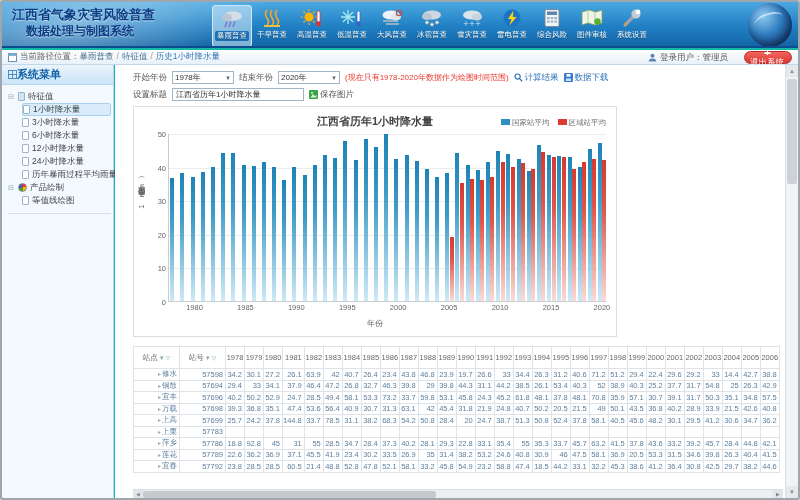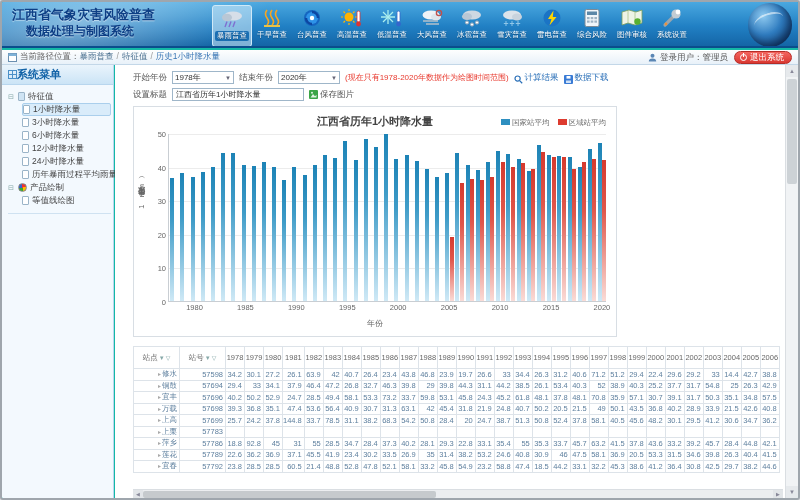--- a/index.html
+++ b/index.html
@@ -28,21 +28,21 @@
 
   
   .crumbbar { position:absolute; left:0; top:48px; width:100%; height:15px;
     background:linear-gradient(180deg,#fdfefe,#e8f1f9); border-bottom:1px solid #c3d7e8; display:flex; align-items:center; font-size:8.5px; color:#666; }
   .crumbbar .cicon { margin:0 3px 0 6px; }
   .crumb-sep { color:#999; margin:0 3px; }
   .crumb-item { color:#4a708f; cursor:pointer; }
   .crumb-item.last { color:#3b77b5; }
   .user-zone { position:absolute; right:70px; top:0; height:15px; display:flex; align-items:center; font-size:8.5px; color:#555; }
   .logout-btn { position:absolute; right:6px; top:1px; height:13px; padding:0 7px 0 5px; display:flex; align-items:center; gap:3px;
-    background:linear-gradient(180deg,#f4655f,#d93832); border:1px solid #b52c27; border-radius:7px; color:#fff; font-size:8.5px; cursor:pointer; }
+    background:linear-gradient(180deg,#f4655f,#d93832); border:1px solid #b52c27; border-radius:7px; color:#fff; font-size:8.5px; cursor:pointer;flex-direction:column; }
   .pwr { width:7px; height:7px; border:1.2px solid #fff; border-radius:50%; position:relative; }
   .pwr::after { content:""; position:absolute; left:2px; top:-2px; width:1.2px; height:4px; background:#fff; }
 
   
   .sidebar { position:absolute; left:0; top:63px; bottom:0; width:112px; background:#f3f9fe; border-right:1px solid #b8d6ee; }
   .sb-title { height:20px; background:linear-gradient(180deg,#eaf4fc,#cbe4f6); border-bottom:1px solid #b8d6ee;
     display:flex; align-items:center; padding-left:6px; color:#1464a8; font-weight:bold; font-size:11px; }
   .sb-title .grid-ic { width:9px; height:9px; border:1px solid #4a90c8; background:
     linear-gradient(#4a90c8,#4a90c8) 50% 0/1px 100% no-repeat, linear-gradient(#4a90c8,#4a90c8) 0 50%/100% 1px no-repeat; }
   .tree { padding:5px 2px 0 6px; font-size:8.5px; color:#444; }
@@ -56,21 +56,21 @@
   .sb-sep { margin-top:6px; border-top:1px solid #cfe2f1; }
 
   
   .main { position:absolute; left:113px; top:63px; right:13px; bottom:0; background:#fff; overflow:hidden; }
   .formrow { position:absolute; left:18px; display:flex; align-items:center; gap:5px; font-size:8.5px; color:#555; white-space:nowrap; }
   .row1 { top:6px; } .row2 { top:23px; }
   .selbox { width:62px; height:13px; border:1px solid #9fb6c9; background:#fff; display:flex; align-items:center; justify-content:space-between; padding:0 2px; font-size:8px; color:#333; cursor:pointer; }
   .selbox .ar { font-size:6px; color:#667; }
   .titleinput { width:132px; height:13px; border:1px solid #9fb6c9; font-size:8px; color:#333; padding:0 3px; font-family:"Liberation Sans",sans-serif; }
   .rednote { color:#e8392e; font-size:8px; }
-  .linkbtn { display:flex; align-items:flex-end; gap:2px; color:#2b70b8; cursor:pointer; font-size:8.5px; }
+  .linkbtn { display:flex; align-items:center; gap:2px; color:#2b70b8; cursor:pointer; font-size:8.5px; }
   .graybtn { display:flex; align-items:center; gap:2px; color:#555; cursor:pointer; font-size:8.5px; }
 
   
   .chartpanel { position:absolute; left:18px; top:41px; width:484px; height:231px; border:1px solid #d8dee4; background:#fff; }
   .chart-title { position:absolute; top:7px; width:100%; text-align:center; font-size:11px; font-weight:bold; color:#444; }
   .legend { position:absolute; right:10px; top:11px; display:flex; gap:8px; font-size:7.5px; color:#666; align-items:center; }
   .legend .sw { display:inline-block; width:9px; height:6px; margin-right:2px; }
   .plot { position:absolute; left:34px; top:27px; width:438px; height:168px; border-left:1px solid #c9ced3; border-bottom:1px solid #c9ced3; }
   .gridline { position:absolute; left:0; width:100%; height:1px; background:#ececec; }
   .ytick { position:absolute; right:100%; margin-right:3px; font-size:7.5px; color:#666; transform:translateY(-50%); }
@@ -133,32 +133,20 @@
         <div class="tbi">
           <span class="tbicon">
             <svg width="24" height="20" viewBox="0 0 24 20">
               <path d="M7 2q-3 4 0 8t0 7" stroke="#f5a623" stroke-width="1.6" fill="none"></path>
               <path d="M12 2q-3 4 0 8t0 7" stroke="#f5a623" stroke-width="1.6" fill="none"></path>
               <path d="M17 2q-3 4 0 8t0 7" stroke="#f5a623" stroke-width="1.6" fill="none"></path>
               <rect x="4" y="17" width="16" height="2" fill="#e8c34a"></rect>
             </svg>
           </span>
           <span class="tblabel">干旱普查</span>
-        </div>
-        <div class="tbi">
-          <span class="tbicon">
-            <svg width="24" height="20" viewBox="0 0 24 20">
-              <circle cx="12" cy="10" r="8" fill="#1565c0"></circle>
-              <circle cx="12" cy="10" r="6" fill="#2e93e8"></circle>
-              <path d="M12 4a6 6 0 0 1 6 6" stroke="#0d47a1" stroke-width="2.4" fill="none"></path>
-              <path d="M12 16a6 6 0 0 1-6-6" stroke="#0d47a1" stroke-width="2.4" fill="none"></path>
-              <circle cx="12" cy="10" r="2.2" fill="#fff"></circle>
-            </svg>
-          </span>
-          <span class="tblabel">台风普查</span>
         </div>
         <div class="tbi">
           <span class="tbicon">
             <svg width="24" height="20" viewBox="0 0 24 20">
               <g stroke="#ffb300" stroke-width="1.2">
                 <line x1="9" y1="1" x2="9" y2="3"></line>
                 <line x1="9" y1="15" x2="9" y2="17"></line>
                 <line x1="1" y1="9" x2="3" y2="9"></line>
                 <line x1="15" y1="9" x2="17" y2="9"></line>
                 <line x1="3.5" y1="3.5" x2="5" y2="5"></line>

